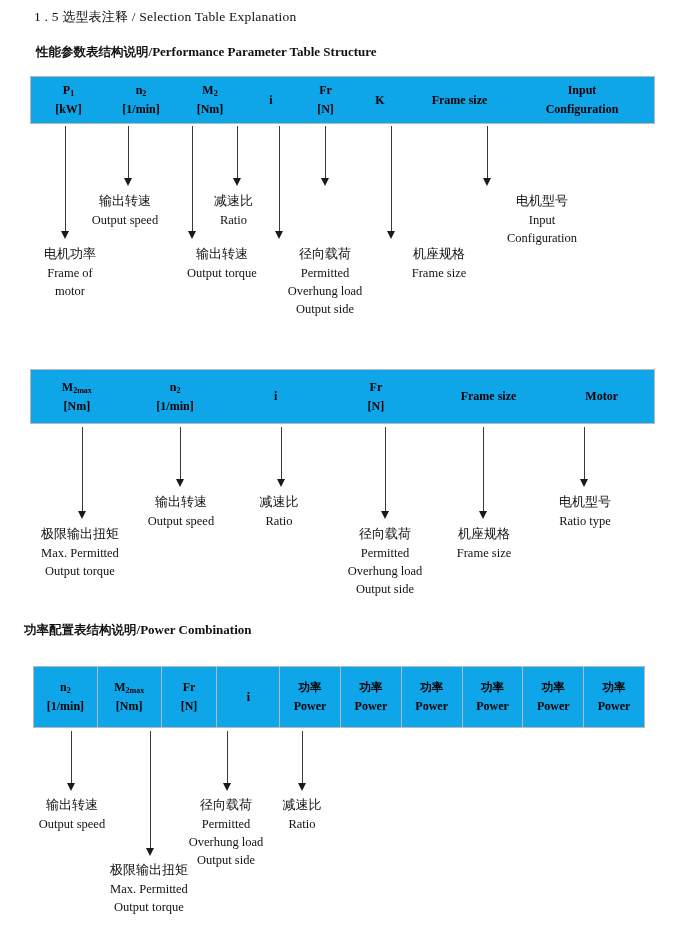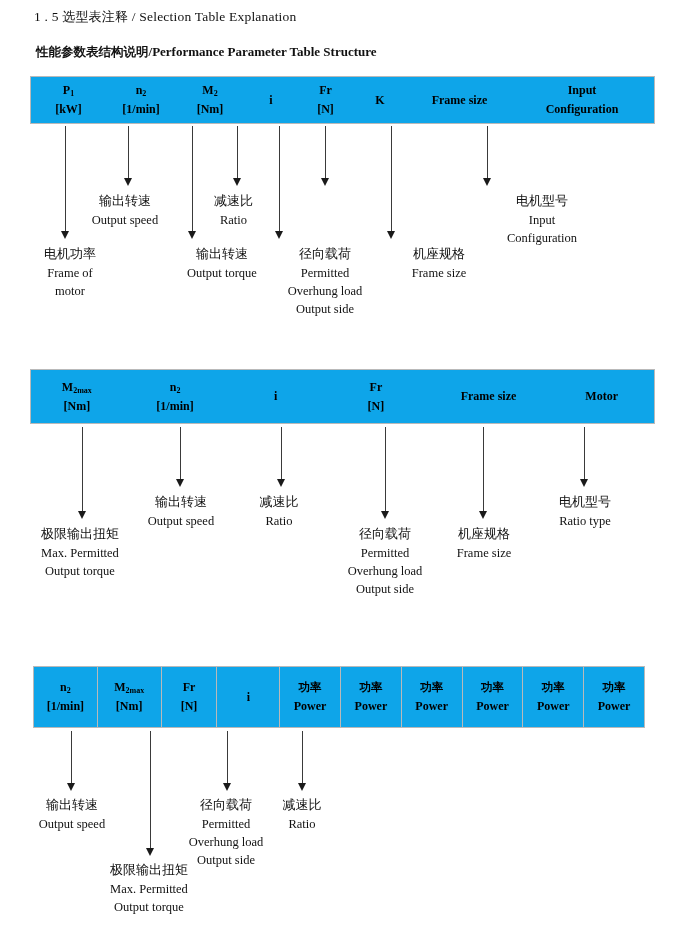--- a/index.html
+++ b/index.html
@@ -225,20 +225,23 @@
   </div>
   <div class="lbl" style="left:436px;top:524px;width:96px;">
     <span class="cn">机座规格</span>
     <span class="en">Frame size</span>
   </div>
   <div class="lbl" style="left:535px;top:492px;width:100px;">
     <span class="cn">电机型号</span>
     <span class="en">Ratio type</span>
   </div>
 
+  <div class="sub-title" style="left:24px;top:622px;">
+    <span class="cn">功率配置表结构说明</span><span class="en">/</span><span class="en">Power Combination</span>
+  </div>
 
   <div class="tbl" style="left:33px;top:666px;width:612px;height:62px;">
     <div class="cell div" style="width:64px;">
       <span class="l1">n<sub>2</sub></span>
       <span class="l2">[1/min]</span>
     </div>
     <div class="cell div" style="width:64px;">
       <span class="l1">M<sub>2max</sub></span>
       <span class="l2">[Nm]</span>
     </div>

